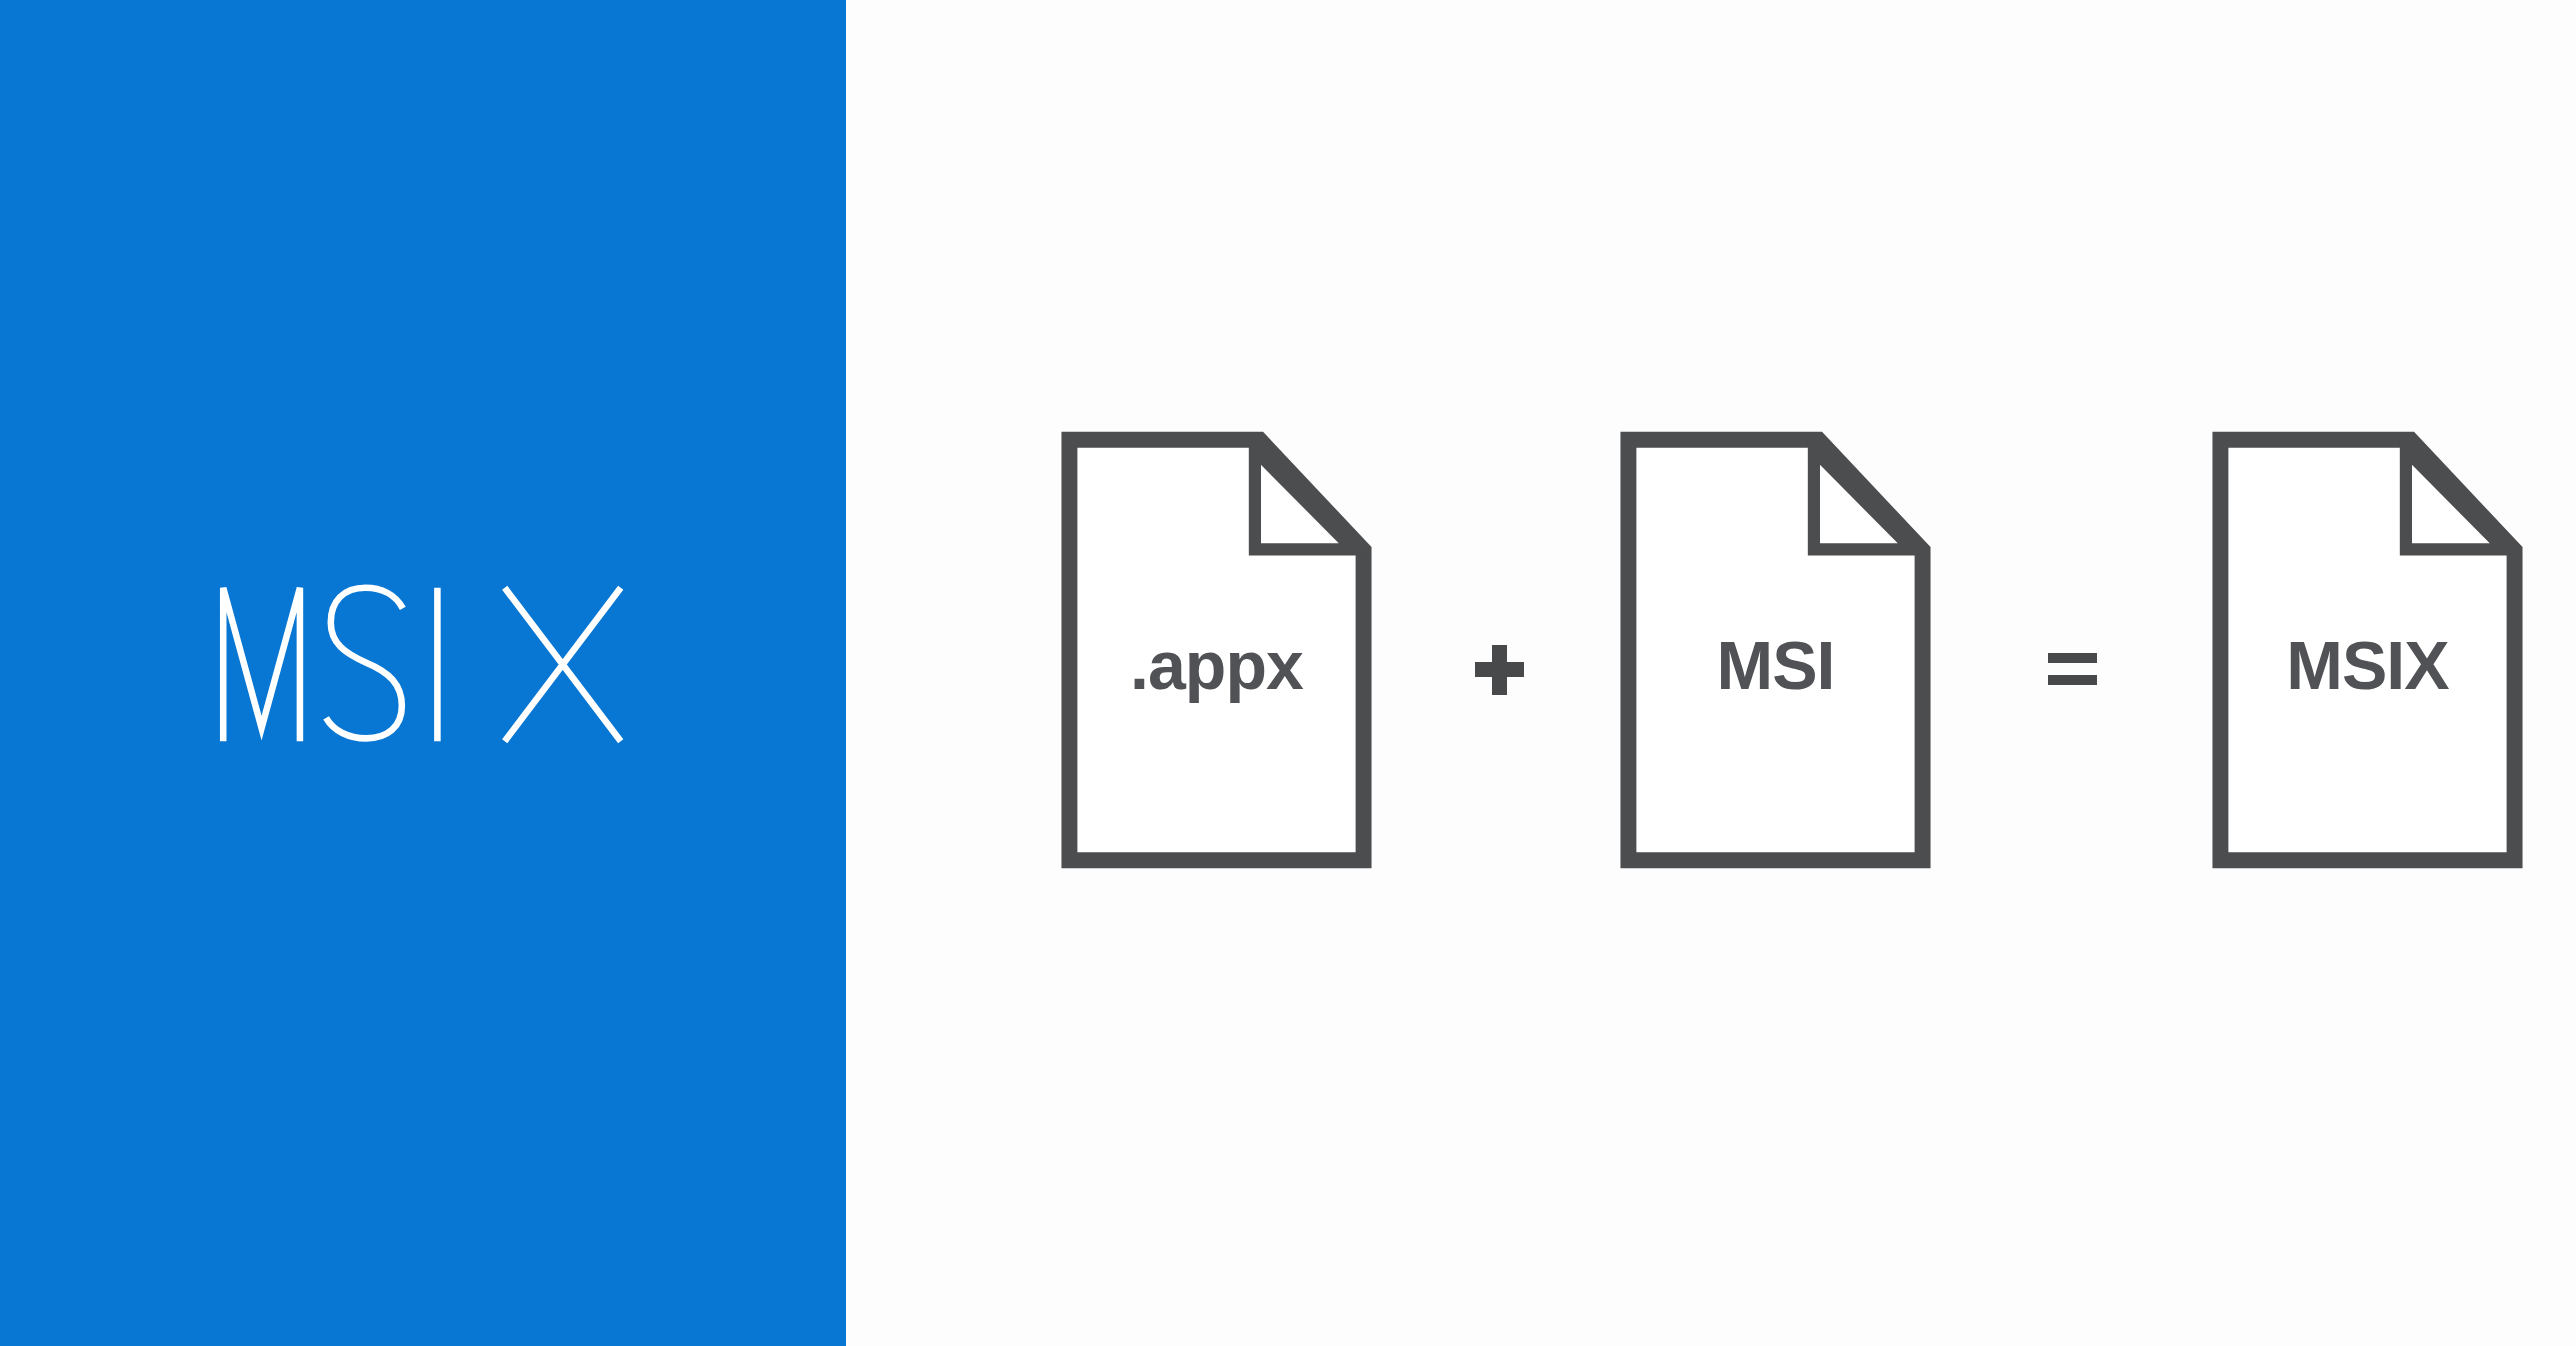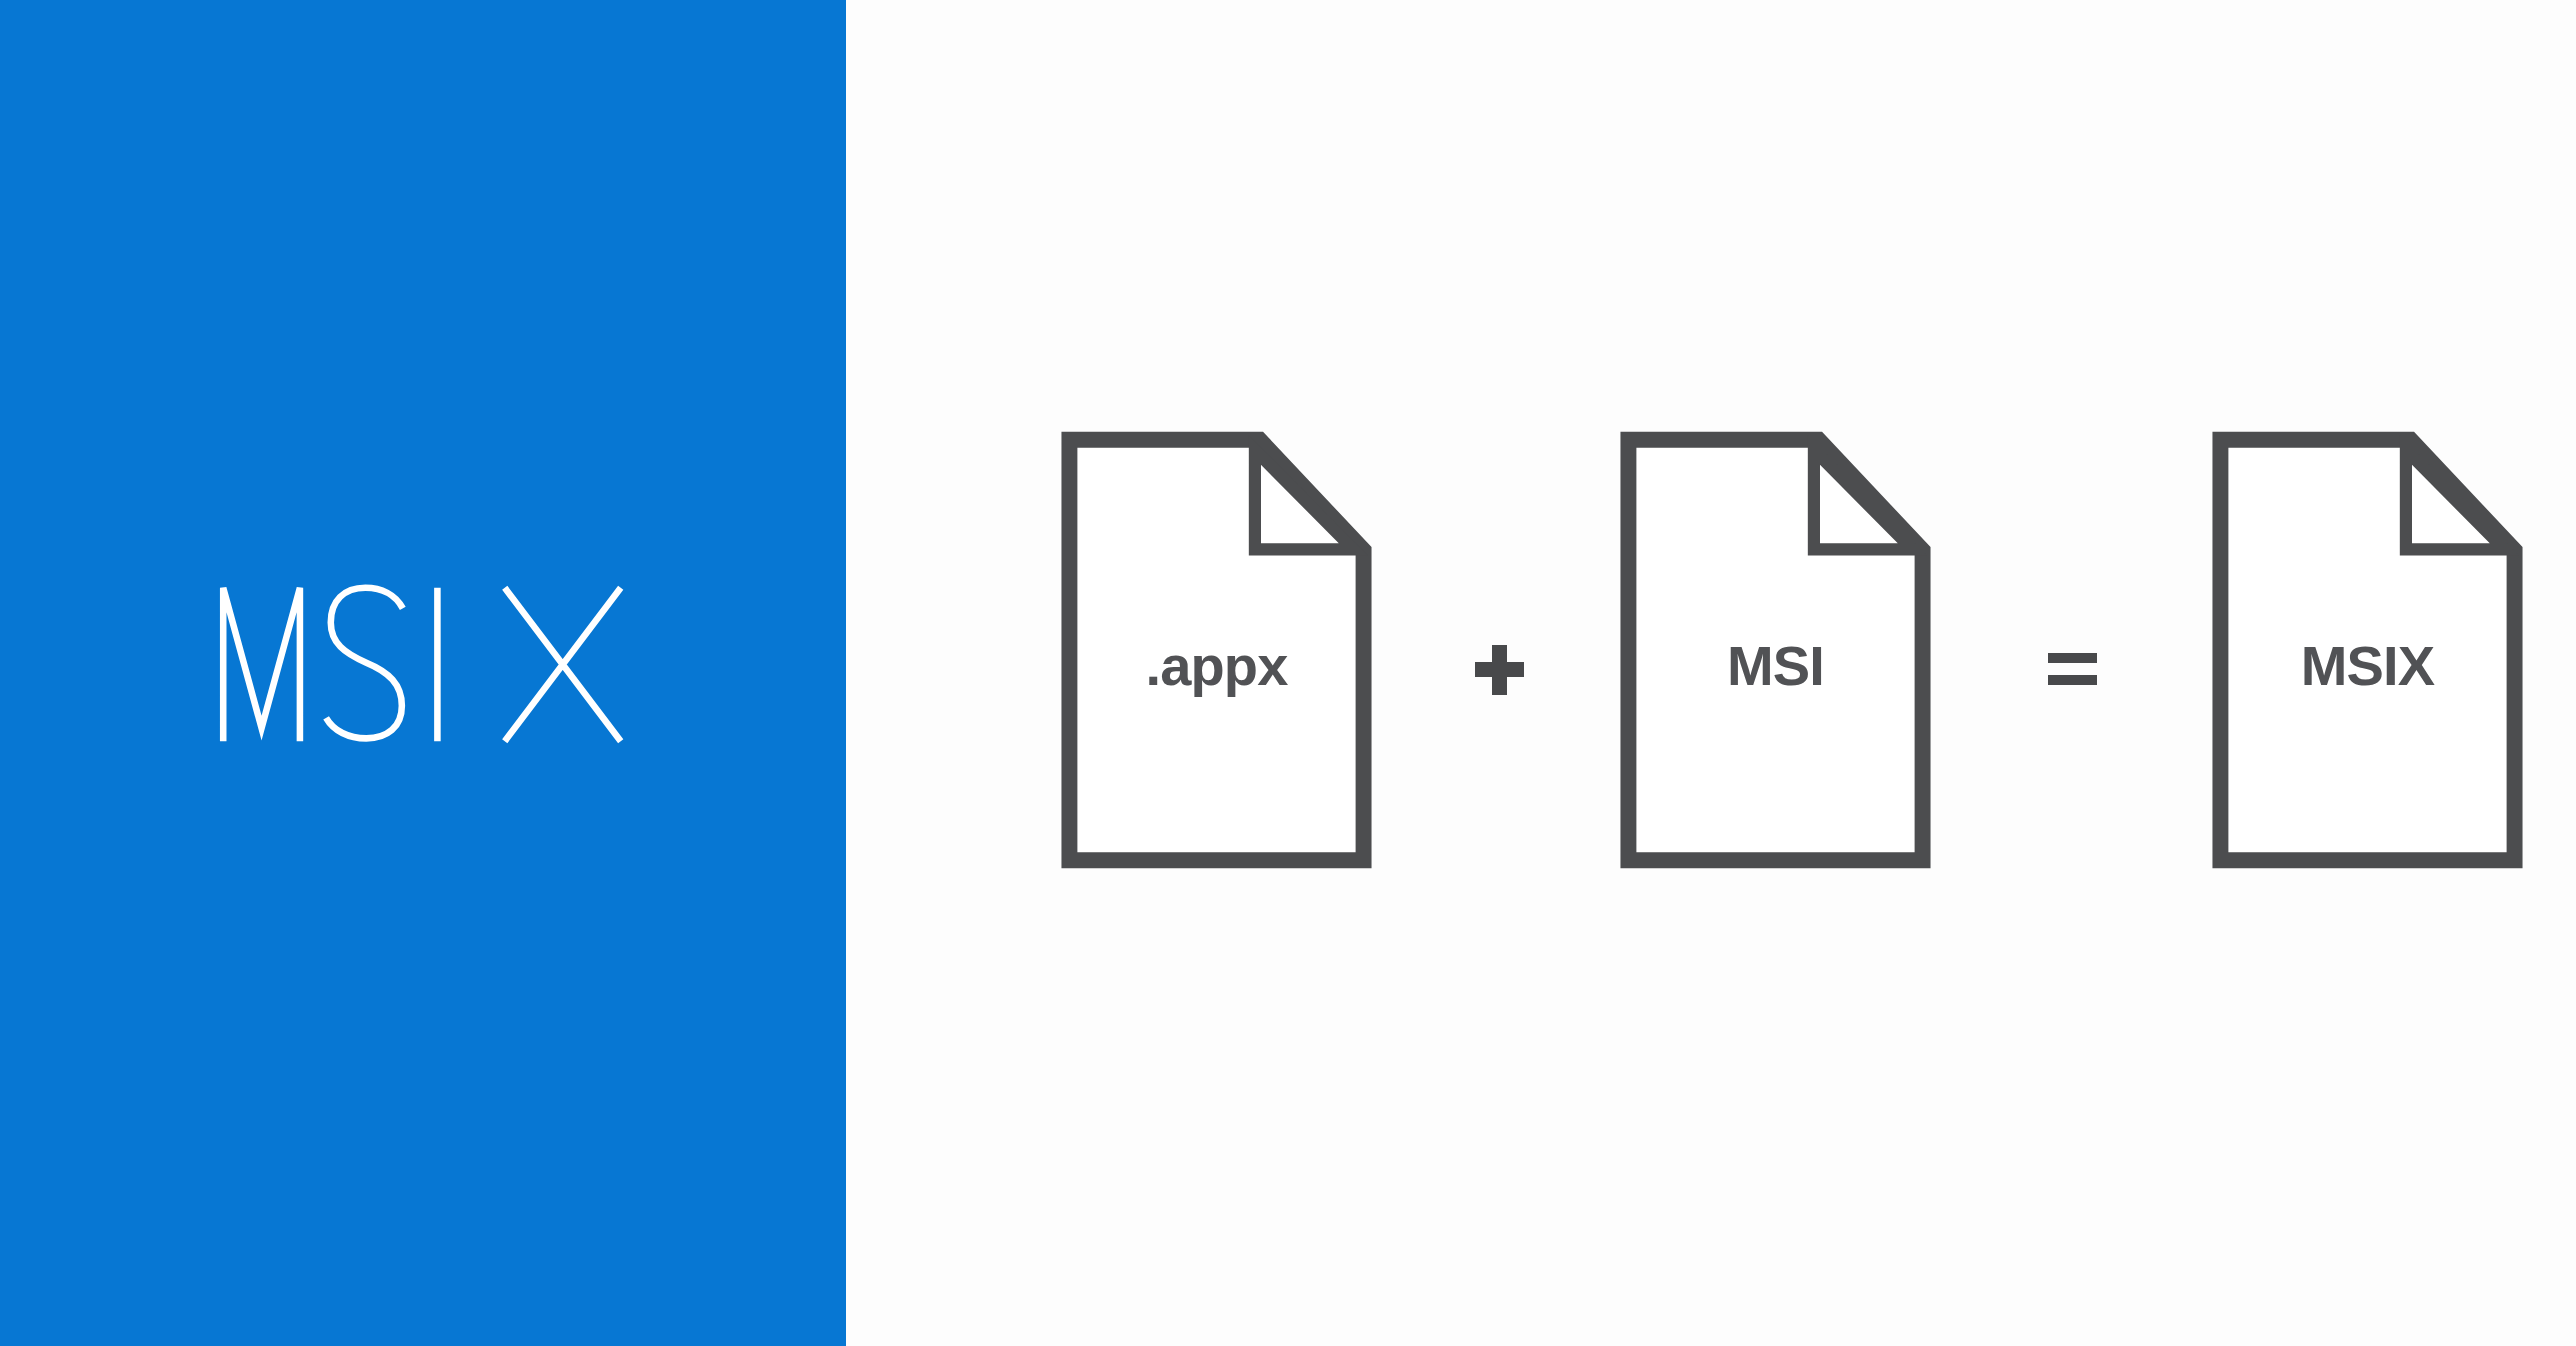--- a/index.html
+++ b/index.html
@@ -37,21 +37,21 @@
     fill:#ffffff;stroke:var(--stroke);stroke-width:17;stroke-linejoin:miter;
   }
   .page-fold{
     fill:#ffffff;stroke:var(--stroke);stroke-width:13;stroke-linejoin:miter;
   }
   .doc-label{
     position:absolute;left:19px;right:19px;top:234px;
     transform:translateY(-50%);
     text-align:center;
     font-weight:bold;
-    font-size:56px;
+    font-size:68px;
     letter-spacing:-0.9px;
     color:var(--label);
   }
   
   .op{position:absolute;color:var(--op);}
   .op .bar{position:absolute;background:currentColor;}
   .op-plus{left:1475px;top:645px;width:49px;height:50px;}
   .op-plus .bar.h{left:0;top:17px;width:49px;height:15px;}
   .op-plus .bar.v{left:17px;top:0;width:15px;height:50px;}
   .op-equals{left:2048px;top:653px;width:49px;height:32px;}

